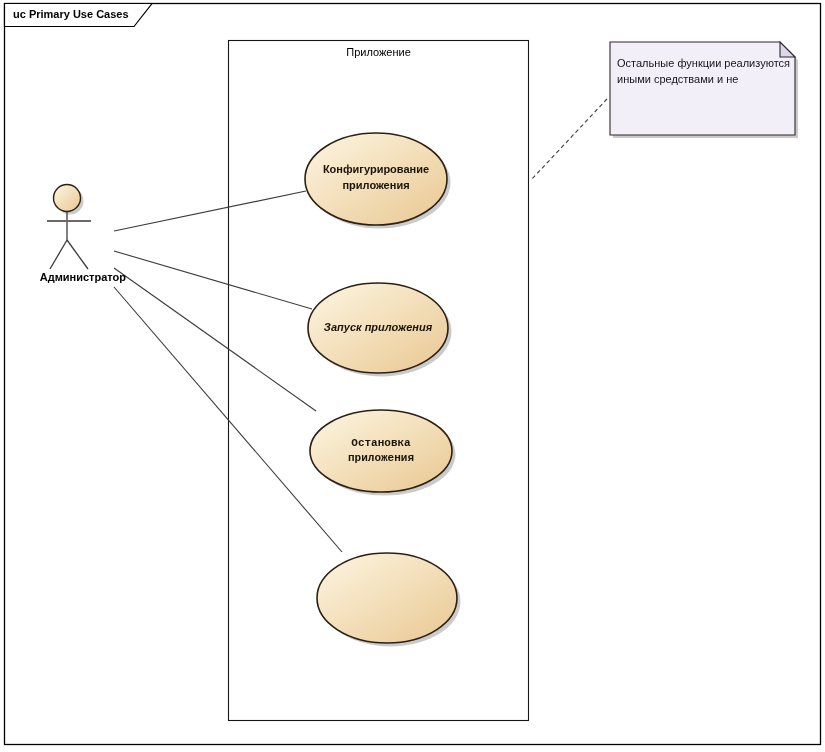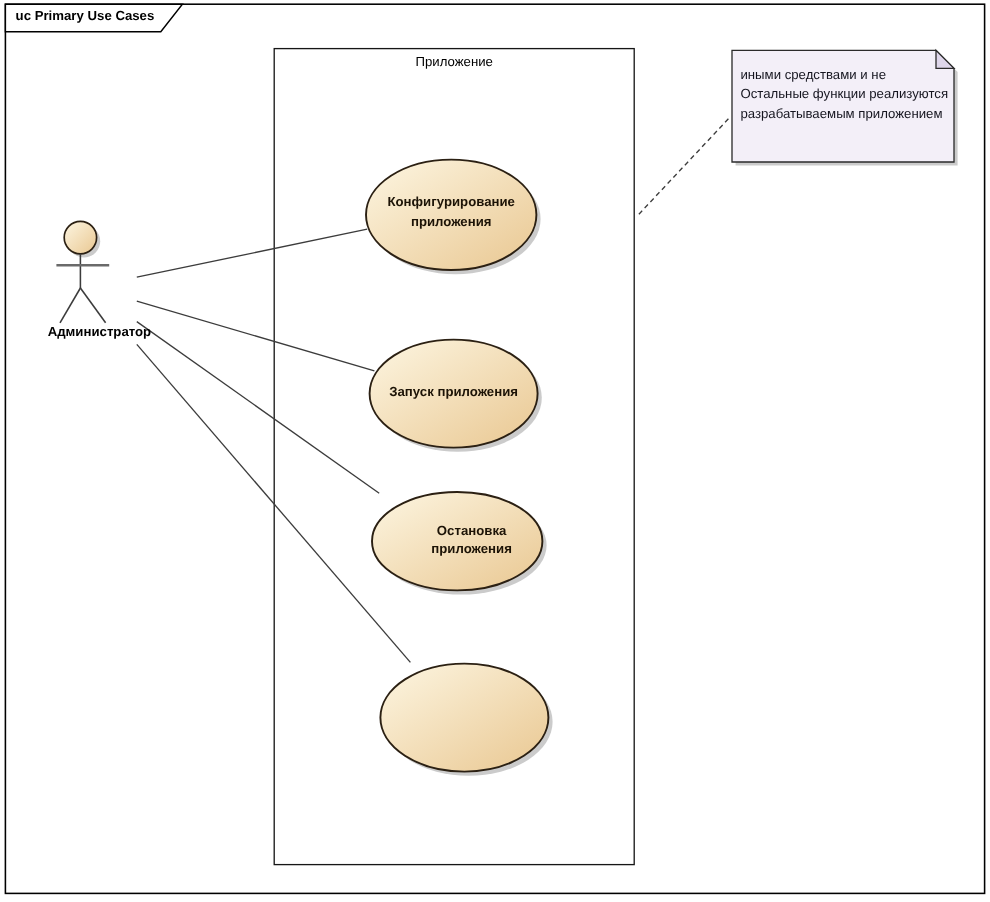--- a/index.html
+++ b/index.html
@@ -25,22 +25,22 @@
   .note-fold{fill:#ded6ea;stroke:#2b2b2b;stroke-width:1.1;}
 
   .txt{position:absolute;color:#000;}
   .tab-label{left:13px;top:8px;font-size:11px;font-weight:bold;white-space:nowrap;}
   .boundary-label{left:228px;top:46px;width:301px;text-align:center;font-size:11px;}
   .uc-label{
     position:absolute;text-align:center;
     font-size:11px;font-weight:bold;line-height:15px;color:#1c1306;
   }
   .uc-label.uc0{left:316px;top:161px;width:120px;line-height:16px;}
-  .uc-label.uc1{left:308px;top:320px;width:140px;}
-  .uc-label.uc2{left:348px;top:436px;width:90px;}
+  .uc-label.uc1{left:308px;top:320px;width:140px;font-style:italic;}
+  .uc-label.uc2{left:336px;top:436px;width:90px;font-family:Liberation Mono, monospace;}
   .uc-label.uc3{left:325px;top:583px;width:124px;}
   .actor-label{left:16px;top:271px;width:110px;text-align:right;font-size:11px;font-weight:bold;color:#000;}
   .note-text{left:617px;top:55px;width:176px;font-size:11px;line-height:16px;color:#15151f;}
   .note-line{white-space:nowrap;}
 </style>
 </head>
 <body>
 
 <div id="canvas">
 
@@ -101,18 +101,17 @@
 
   <div class="txt uc-label uc0">Конфигурирование приложения</div>
 
   <div class="txt boundary-label">Приложение</div>
   <div class="txt uc-label uc1">Запуск приложения</div>
   <div class="txt uc-label uc2">Остановка приложения</div>
 
   <div class="txt actor-label">Администратор</div>
 
   <div class="txt note-text">
+    <div class="note-line">Остальные функции реализуются</div>
     <div class="note-line">иными средствами и не</div>
-    <div class="note-line">Остальные функции реализуются</div>
-    <div class="note-line">разрабатываемым приложением</div>
   </div>
 
 </div>
 
 </body></html>

